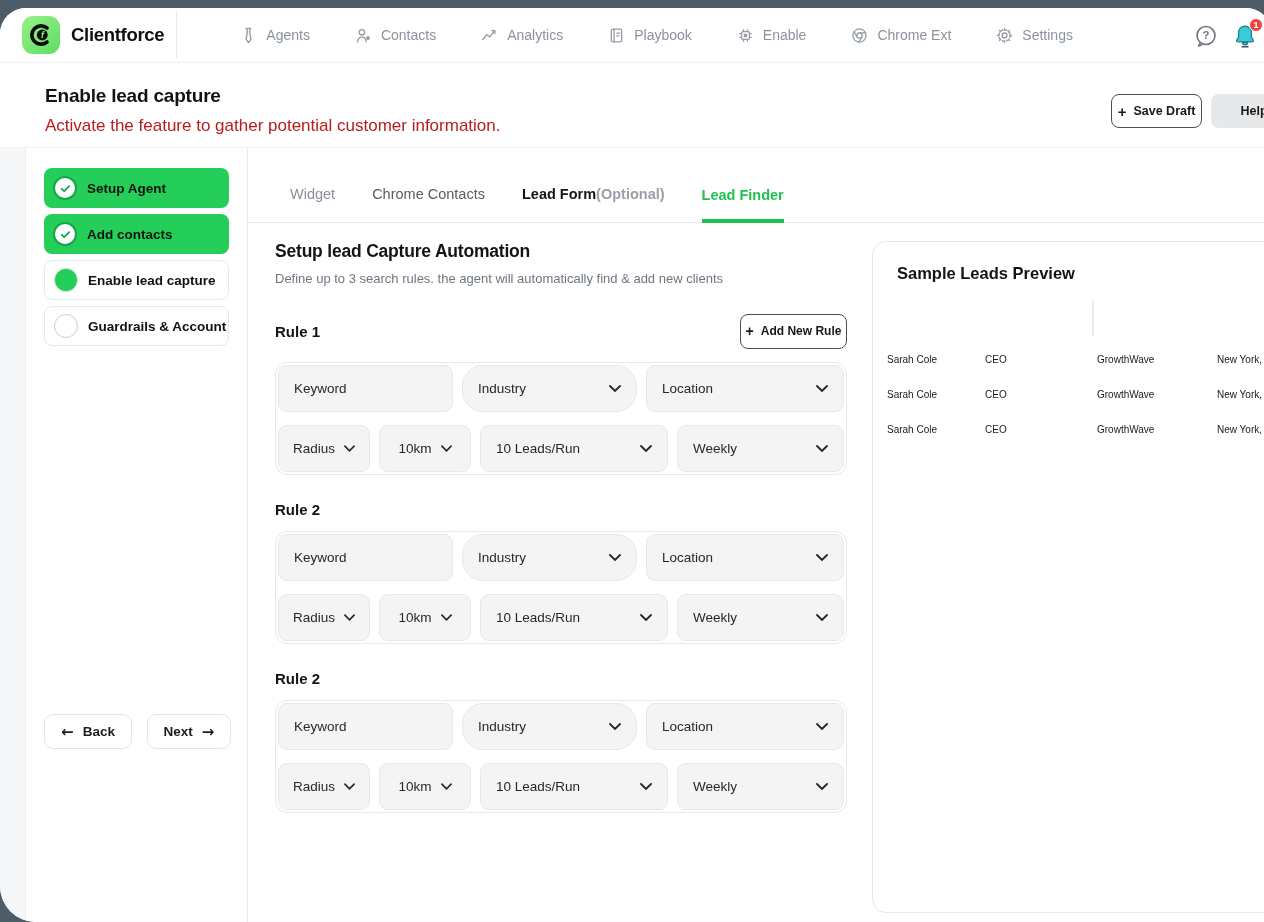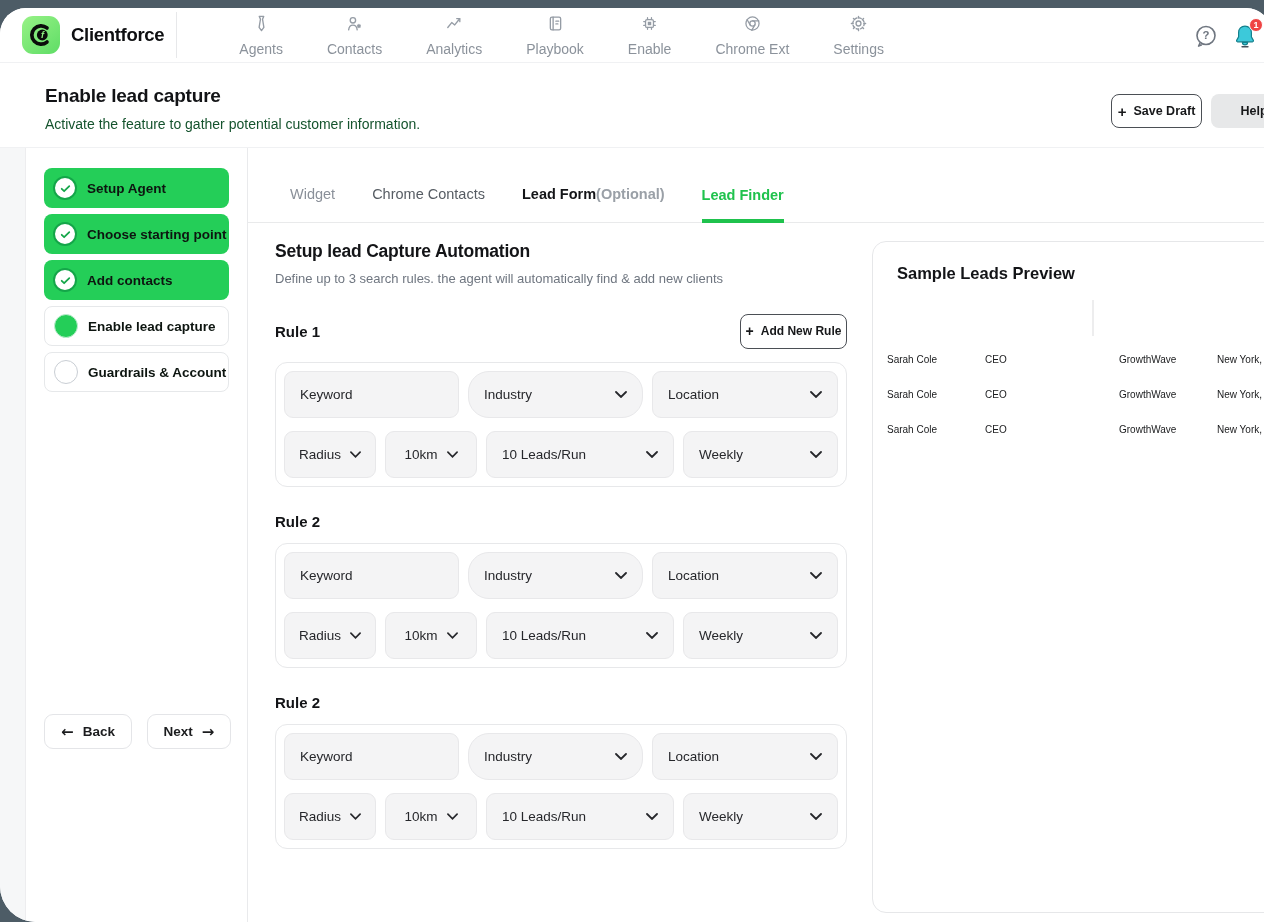--- a/index.html
+++ b/index.html
@@ -13,33 +13,33 @@
             padding-left:22px; border-bottom:1px solid #f0f1f3; background:#fff; }
   .brand { display:flex; align-items:center; gap:11px; }
   .logo { width:38px; height:38px; border-radius:11px; background:linear-gradient(140deg,#97f286,#5fdd66);
           display:flex; align-items:center; justify-content:center; }
   .brand-name { font-size:18.5px; font-weight:800; color:#0e0f11; letter-spacing:-0.3px; }
   .nav-divider { width:1px; height:46px; background:#e7e8ea; margin:0 16px 0 12px; }
   .dash-pill { display:flex; align-items:center; gap:8px; border:1.5px solid #22c55e; border-radius:10px;
                padding:9px 15px; color:#19b84e; font-weight:700; font-size:14px; background:#fff;
                box-shadow:0 0 0 3px rgba(34,197,94,.10); cursor:pointer; }
   .nav-items { display:flex; align-items:center; gap:44px; margin-left:46px; }
-  .nav-item { display:flex; align-items:center; gap:8px; color:#8b929b; font-size:14px; cursor:pointer;flex-direction:column; }
+  .nav-item { display:flex; align-items:center; gap:8px; color:#8b929b; font-size:14px; cursor:pointer; }
   .nav-item svg { stroke:#959ca5; }
   .nav-right { position:absolute; left:1193px; top:0; height:55px; display:flex; align-items:center; gap:13px; }
   .bell-wrap { position:relative; }
   .badge { position:absolute; top:-5px; right:-5px; min-width:14px; height:14px; border-radius:8px;
            background:#ef4444; border:1.5px solid #fff; color:#fff; font-size:9px; font-weight:700;
            display:flex; align-items:center; justify-content:center; padding:0 2px; }
 
   
   .page-header { position:absolute; left:0; top:55px; width:100%; height:85px; background:#fff;
                  border-bottom:1px solid #f0f1f3; }
   .page-title { position:absolute; left:45px; top:22px; font-size:19px; font-weight:800; color:#121316; letter-spacing:-0.2px; }
-  .page-sub { position:absolute; left:45px; top:53px; font-size:14px; color:#14532d; }
+  .page-sub { position:absolute; left:45px; top:53px; font-size:17px; color:#b91c1c; }
   .btn { border-radius:8px; font-size:12.5px; font-weight:700; color:#17181a; display:flex; align-items:center;
          justify-content:center; gap:7px; cursor:pointer; background:#fff; }
   .save-draft { position:absolute; left:1111px; top:31px; width:91px; height:34px; border:1px solid #4b4f55; }
   .help-btn { position:absolute; left:1211px; top:31px; width:86px; height:34px; background:#e7e8e9; border:none; }
 
   
   .gutter { position:absolute; left:0; top:140px; bottom:0; width:26px; background:#f6f7f8; border-right:1px solid #ededef; }
   .sidebar { position:absolute; left:26px; top:140px; bottom:0; width:222px; background:#fff; border-right:1px solid #e9eaec; }
   .steps { padding:20px 18px 0 18px; }
   .step { height:40px; border-radius:8px; display:flex; align-items:center; gap:10px; padding-left:9px;
@@ -65,40 +65,40 @@
   .tab .suffix { color:#9aa0a7; font-weight:700; }
   .tab.active { color:#1fc24d; font-weight:700; border-bottom:4px solid #1fc24d; padding-bottom:16px; margin-bottom:-1px; }
 
   .content { position:absolute; left:27px; top:93px; width:572px; }
   .section-title { font-size:17.5px; font-weight:800; color:#131417; letter-spacing:-0.2px; }
   .section-sub { margin-top:9px; font-size:13px; color:#6f7680; }
   .rule-head { display:flex; justify-content:space-between; align-items:center; margin-top:27px; height:36px; }
   .rule-title { font-size:15px; font-weight:800; color:#131417; }
   .add-rule { width:107px; height:35px; border:1px solid #4b4f55; font-size:12px; }
   .rule-label { margin-top:26px; font-size:15px; font-weight:800; color:#131417; }
-  .card { margin-top:13px; border:1px solid #e7e8ea; border-radius:12px; padding:8px; background:#fff;
+  .card { margin-top:13px; border:1px solid #e7e8ea; border-radius:12px; padding:2px; background:#fff;
           display:flex; flex-direction:column; gap:13px; }
   .frow { display:flex; gap:9px; }
   .field { background:#f4f4f5; border:1px solid #e8e8ea; border-radius:9px; height:47px; display:flex;
            align-items:center; padding:0 15px; font-size:13.5px; color:#26272b; cursor:pointer; }
   .field.spread { justify-content:space-between; }
   .field.tight { justify-content:center; gap:9px; padding:0 10px; }
   .w-kw { width:175px; cursor:text; } .w-ind { width:175px;border-radius:21px; } .w-loc { flex:1; }
   .w-sm { width:92px; } .w-leads { width:188px; } .w-week { flex:1; }
   input.field { outline:none; }
   input.field::placeholder { color:#26272b; opacity:1; }
 
   
   .preview { position:absolute; left:624px; top:93px; width:420px; height:672px; background:#fff;
              border:1px solid #e6e7e9; border-radius:14px; }
   .preview-title { position:absolute; left:24px; top:22px; font-size:16.5px; font-weight:800; color:#131417; }
   .preview-vdiv { position:absolute; left:219px; top:58px; width:2px; height:36px; background:#ededee; }
   .lead-row { position:absolute; left:0; width:100%; height:14px; }
   .lead-row span { position:absolute; font-size:10px; color:#191a1c; white-space:nowrap; }
-  .c-name { left:14px; } .c-role { left:112px; } .c-company { left:246px; } .c-loc { left:344px; }
+  .c-name { left:14px; } .c-role { left:112px; } .c-company { left:224px; } .c-loc { left:344px; }
   .r1 { top:112px; } .r2 { top:147px; } .r3 { top:182px; }
 
   svg { display:block; }
 </style>
 </head>
 <body>
 
 <div class="window">
 
   <div class="topnav">
@@ -222,36 +222,28 @@
 
       <div class="step complete">
         <span class="step-circle">
           <svg width="13" height="13" viewBox="0 0 24 24" fill="none" stroke="#14a649" stroke-width="3.2" stroke-linecap="round" stroke-linejoin="round">
               <path d="M5 12.5l4.5 4.5L19 7.5"></path>
             </svg>
         </span>
         <span>Setup Agent</span>
       </div>
 
+
+
       <div class="step complete">
         <span class="step-circle">
           <svg width="13" height="13" viewBox="0 0 24 24" fill="none" stroke="#14a649" stroke-width="3.2" stroke-linecap="round" stroke-linejoin="round">
               <path d="M5 12.5l4.5 4.5L19 7.5"></path>
             </svg>
         </span>
-        <span>Choose starting point</span>
-      </div>
-
-
-      <div class="step complete">
-        <span class="step-circle">
-          <svg width="13" height="13" viewBox="0 0 24 24" fill="none" stroke="#14a649" stroke-width="3.2" stroke-linecap="round" stroke-linejoin="round">
-              <path d="M5 12.5l4.5 4.5L19 7.5"></path>
-            </svg>
-        </span>
         <span>Add contacts</span>
       </div>
 
       <div class="step current">
         <span class="step-circle"></span>
         <span>Enable lead capture</span>
       </div>
 
       <div class="step upcoming">
         <span class="step-circle"></span>

